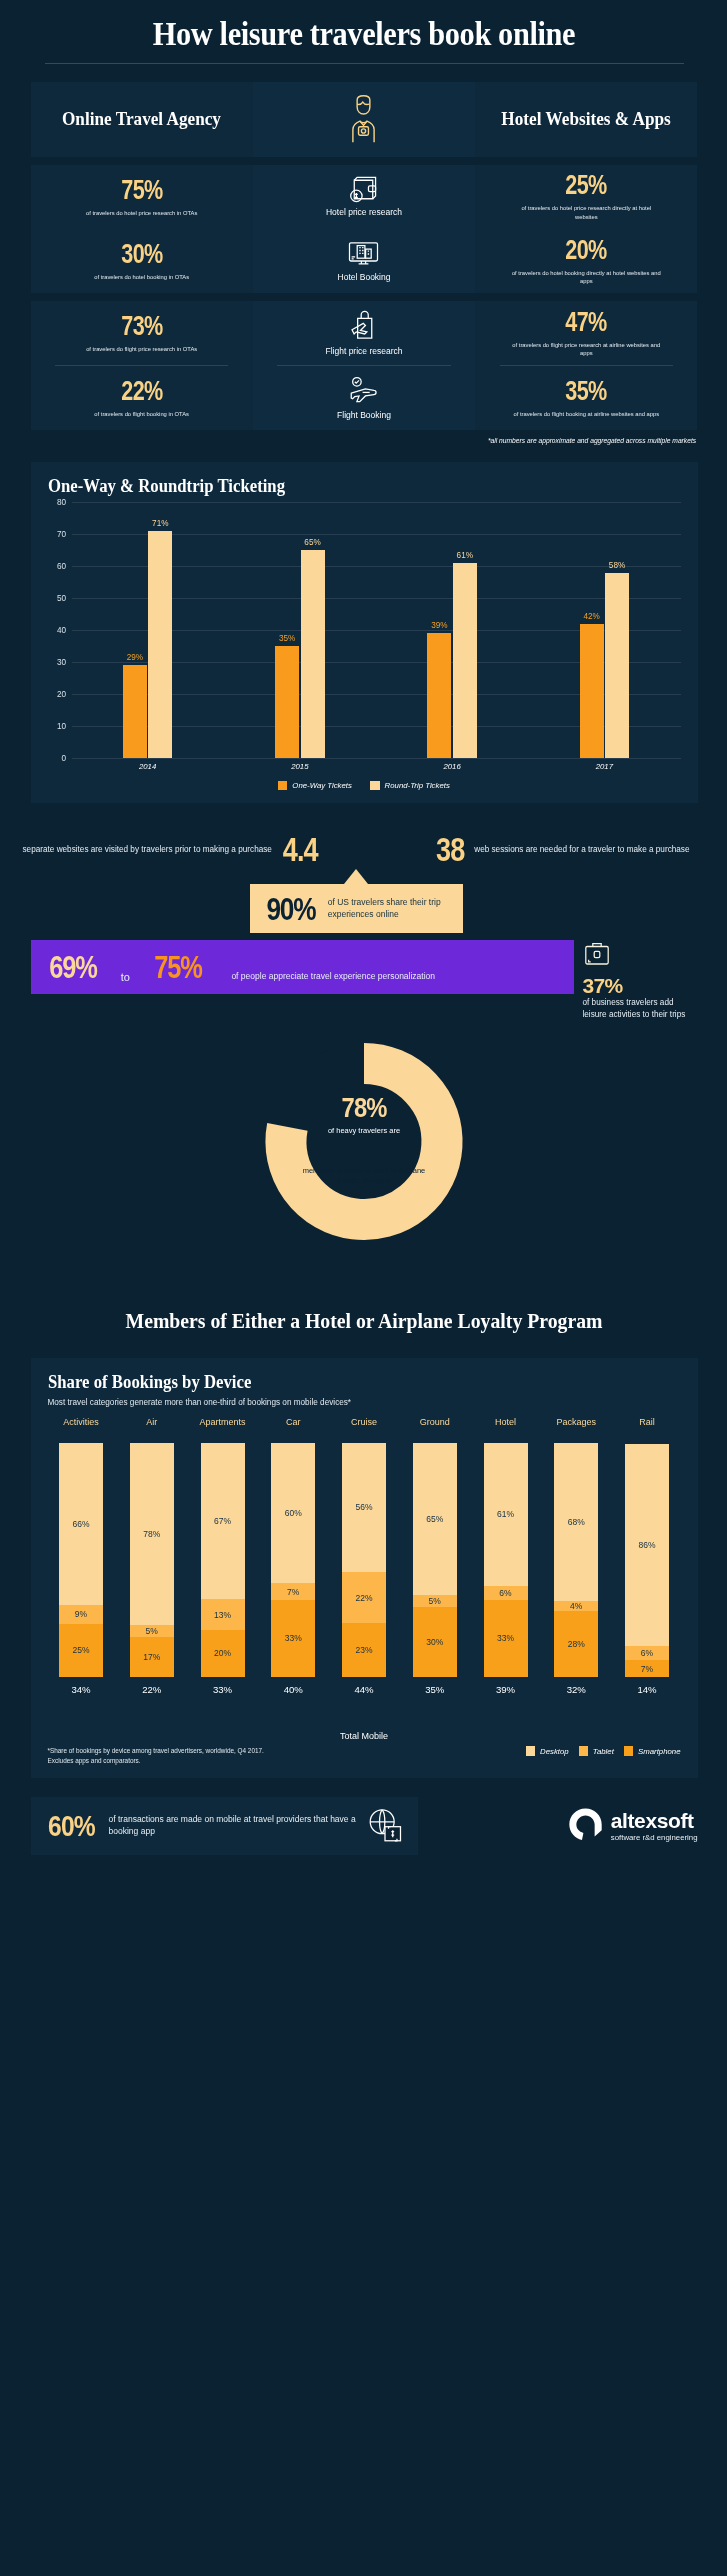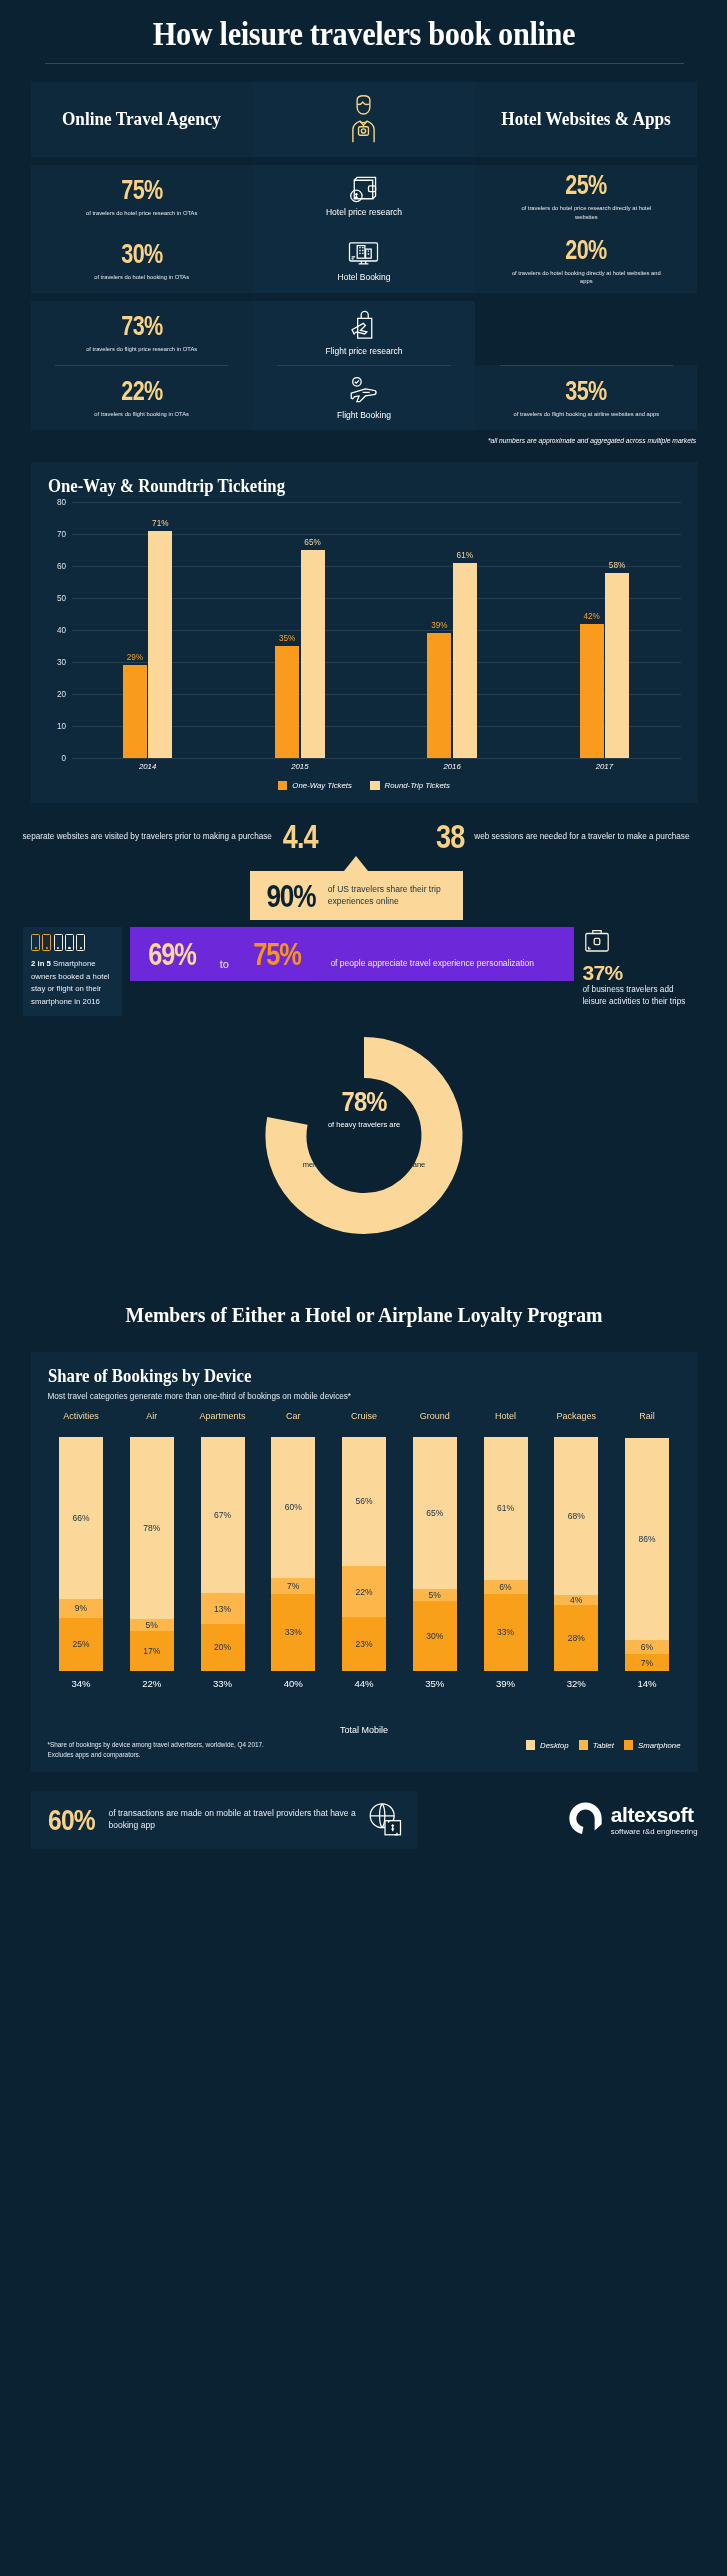--- a/index.html
+++ b/index.html
@@ -176,21 +176,21 @@
   .xlab { color: #ffffff; font-size: 7.8px; font-style: italic; width: 50px; text-align: center; }
   .legend {
     display: flex; justify-content: center; gap: 18.5px;
     margin-top: 10px;
   }
   .leg-item { display: flex; align-items: center; gap: 5px; }
   .leg-sw { width: 9.2px; height: 9.2px; }
   .leg-txt { color: #ffffff; font-size: 7.8px; font-style: italic; }
 
   
-  .midwrap { position: relative; width: 712px; margin-top: 17px; }
+  .midwrap { position: relative; width: 712px; margin-top: 30px; }
   .stat-line { display: flex; justify-content: space-between; width: 667px; margin: 0 auto; align-items: center; }
   .stat-pair { display: flex; align-items: center; gap: 7px; }
   .stat-big {
     color: #fad285;
     font-weight: bold;
     font-size: 33px;
     line-height: 1;
     letter-spacing: -1.1px;
     transform: scaleX(0.82);
   }
@@ -403,20 +403,24 @@
       </div>
       <div class="cmp-col mid">
         <span class="icon-wrap">
           <svg width="30" height="31" viewBox="0 0 42 44" fill="none" stroke="#ffffff" stroke-width="1.8">
             <path d="M12 12h20v28H12z"></path>
             <path d="M17 12V7a5 5 0 0110 0v5"></path>
             <path d="M4 28l16-9 3 3-7 7 9 2-3 3-12-3-3 3z"></path>
           </svg>
         </span>
         <div class="cmp-mid-label">Flight price research</div>
+      </div>
+      <div class="cmp-col">
+        <div class="cmp-pct">47%</div>
+        <div class="cmp-sub">of travelers do flight price research at airline websites and apps</div>
       </div>
     </div>
     <div class="cmp-sep-row">
       <div class="cmp-sep-cell">
           <div class="cmp-sep"></div>
         </div>
       <div class="cmp-sep-cell mid">
           <div class="cmp-sep"></div>
         </div>
       <div class="cmp-sep-cell">
@@ -534,33 +538,20 @@
         <div class="stat-txt">web sessions are needed for a traveler to make a purchase</div>
       </div>
     </div>
 
     <div class="badge90">
       <div class="b90-num">90%</div>
       <div class="b90-txt">of US travelers share their trip experiences online</div>
     </div>
 
     <div class="trio">
-      <div class="side-box">
-        <div class="phones">
-          <span class="phone on"></span>
-            <span class="phone on"></span>
-          <span class="phone"></span>
-            <span class="phone"></span>
-            <span class="phone"></span>
-        </div>
-        <div class="side-txt">
-          <b>2 in 5</b>
-          <span>Smartphone owners booked a hotel stay or flight on their smartphone in 2016</span>
-        </div>
-      </div>
 
       <div class="center-box">
         <div class="pct-cream">69%</div>
         <div class="to-word">to</div>
         <div class="pct-orange">75%</div>
         <div class="center-txt">of people appreciate travel experience personalization</div>
       </div>
 
       <div class="right-box">
         <span class="icon-wrap" style="display:block;margin-bottom:4.3px;">

